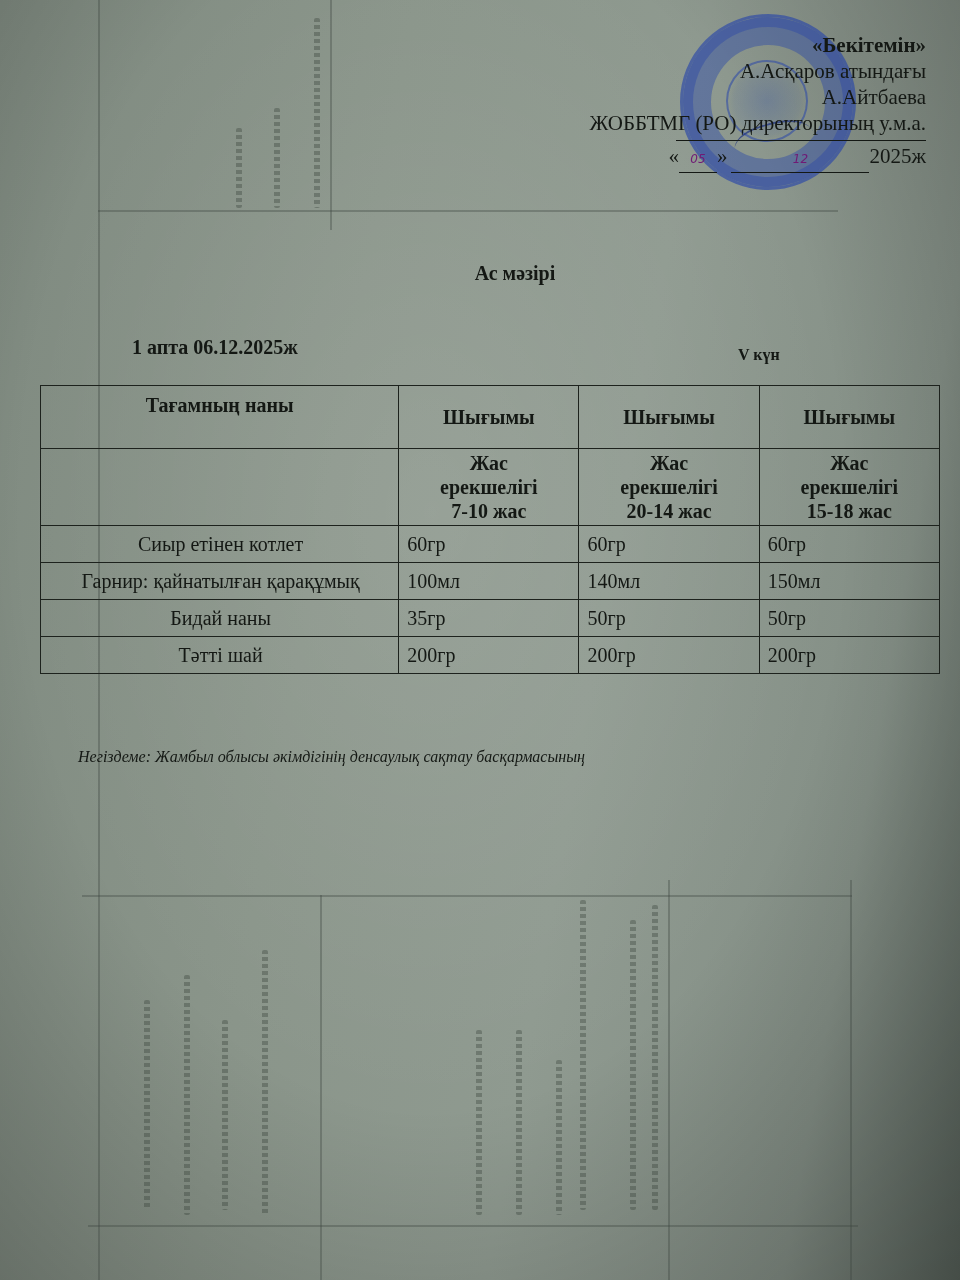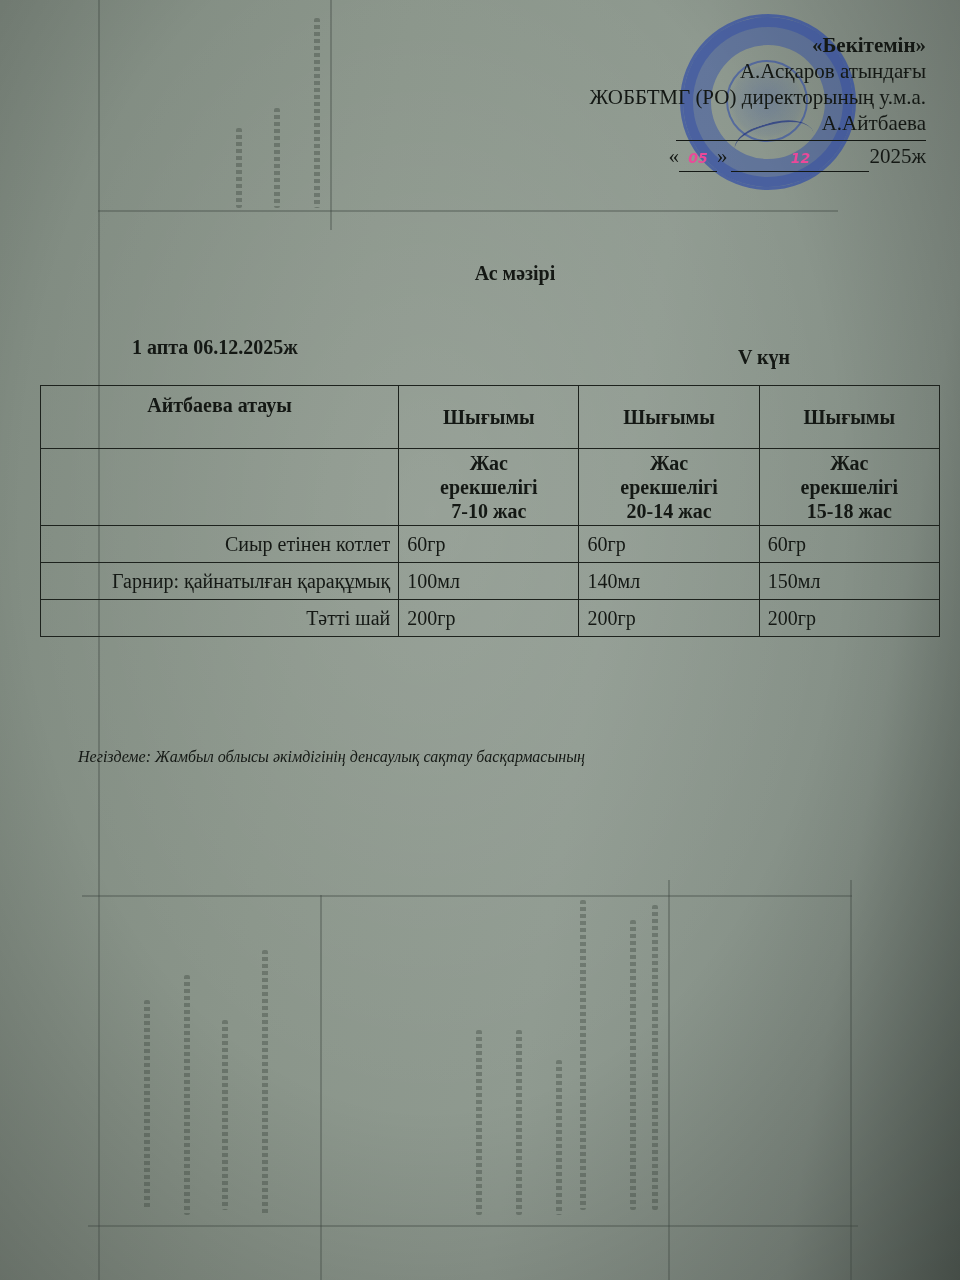--- a/index.html
+++ b/index.html
@@ -14,53 +14,53 @@
     background: radial-gradient(ellipse at 45% 40%, rgba(255,255,255,0.10) 0%, rgba(0,0,0,0) 55%, rgba(0,0,0,0.28) 100%);
   }
   .bleed-line { position:absolute; background:rgba(60,70,62,0.35); }
   .bleed-text { position:absolute; width:6px; background:repeating-linear-gradient(180deg, rgba(50,60,52,0.35) 0 4px, rgba(0,0,0,0) 4px 7px); border-radius:2px; }
 
   .approve { position:absolute; right:34px; top:32px; text-align:right; font-size:21px; line-height:26px; }
   .approve .title { font-weight:bold; }
   .approve .date-line { display:flex; justify-content:flex-end; align-items:baseline; gap:0; }
   .approve .uline { display:inline-block; border-bottom:1.5px solid #141814; }
   .approve .sig-line { display:block; margin-left:auto; width:250px; border-bottom:1.5px solid #141814; height:4px; margin-bottom:2px; }
-  .hand { font-family:"DejaVu Sans", sans-serif; font-style:italic; color:#ec4899; font-size:14px;font-weight:bold; }
+  .hand { font-family:"DejaVu Sans", sans-serif; font-style:italic; color:#701a75; font-size:12px; }
 
   .stamp {
     position:absolute; left:680px; top:14px; width:170px; height:170px; border-radius:50%;
     border:3px solid rgba(40,70,170,0.75);
     box-shadow: inset 0 0 0 8px rgba(0,0,0,0), inset 0 0 0 10px rgba(40,70,170,0.55), inset 0 0 0 26px rgba(0,0,0,0), inset 0 0 0 28px rgba(40,70,170,0.5);
     opacity:0.85;
   }
   .stamp-inner {
     position:absolute; left:726px; top:60px; width:78px; height:78px; border-radius:50%;
     border:2px solid rgba(40,70,170,0.55);
     background: radial-gradient(circle, rgba(40,70,170,0.25) 0%, rgba(40,70,170,0.08) 60%, rgba(0,0,0,0) 70%);
   }
   .signature {
     position:absolute; left:735px; top:122px; width:80px; height:40px;
     border-top:2px solid rgba(30,50,130,0.7); border-radius:40% 60% 20% 70%;
     transform:rotate(-18deg);
   }
 
   .doc-title { position:absolute; left:0; width:1030px; top:262px; text-align:center; font-weight:bold; font-size:20px; }
   .week { position:absolute; left:132px; top:336px; font-weight:bold; font-size:20px; }
-  .day { position:absolute; left:738px; top:346px; font-weight:bold; font-size:20px; }
+  .day { position:absolute; left:738px; top:346px; font-weight:bold; font-size:16px; }
 
   table.menu {
     position:absolute; left:40px; top:385px; width:900px;
     border-collapse:collapse; font-size:20px;
   }
   table.menu td { border:1.5px solid #1d221d; padding:0 8px; }
   .h1 td { height:54px; font-weight:bold; text-align:center; vertical-align:middle; }
   .h1 td:first-child { vertical-align:top; padding-top:8px; }
   .h2 td { height:76px; font-weight:bold; text-align:center; line-height:24px; vertical-align:middle; }
   .row td { height:36px; vertical-align:middle; }
-  .row td.name { text-align:right; padding-left:10px;margin-left:18px; }
+  .row td.name { text-align:center; padding-left:10px;margin-left:18px; }
   .row td.val { text-align:left; }
   .c0 { width:365px; } .c1 { width:170px; } .c2 { width:170px; } .c3 { width:170px; }
 
   .basis {
     position:absolute; left:78px; top:744px; width:800px;
     font-style:italic; font-size:16px; line-height:26px;
   }
 </style>
 </head>
 <body>
@@ -89,40 +89,40 @@
 <div class="bleed-text" style="left:630px;top:920px;height:290px;"></div>
 <div class="bleed-text" style="left:652px;top:905px;height:305px;"></div>
 
 <div class="stamp"></div>
 <div class="stamp-inner"></div>
 <div class="signature"></div>
 
 <div class="approve">
   <div class="title">«Бекітемін»</div>
   <div>А.Асқаров атындағы</div>
+  <div>А.Айтбаева</div>
   <div>ЖОББТМГ (РО) директорының у.м.а.</div>
-  <div>А.Айтбаева</div>
   <span class="sig-line"></span>
   <div class="date-line">
     <span>«</span>
     <span class="uline hand" style="width:38px;text-align:center;">05</span>
     <span>»</span>
     <span class="uline hand" style="width:138px;text-align:center;margin-left:4px;">12</span>
     <span>2025ж</span>
   </div>
 </div>
 
 <div class="doc-title">Ас мәзірі</div>
 <div class="week">1 апта  06.12.2025ж</div>
 <div class="day">V күн</div>
 
 <table class="menu">
   <tbody>
       <tr class="h1">
-    <td class="c0">Айтбаева атауы</td>
+    <td class="c0">Тағамның наны</td>
     <td class="c1">Шығымы</td>
     <td class="c2">Шығымы</td>
     <td class="c3">Шығымы</td>
   </tr>
   <tr class="h2">
     <td></td>
     <td>
       <div>Жас</div>
       <div>ерекшелігі</div>
       <div>7-10 жас</div>
@@ -144,20 +144,26 @@
     <td class="val">60гр</td>
     <td class="val">60гр</td>
   </tr>
   <tr class="row">
     <td class="name">Гарнир: қайнатылған қарақұмық</td>
     <td class="val">100мл</td>
     <td class="val">140мл</td>
     <td class="val">150мл</td>
   </tr>
   <tr class="row">
+    <td class="name">Бидай наны</td>
+    <td class="val">35гр</td>
+    <td class="val">50гр</td>
+    <td class="val">50гр</td>
+  </tr>
+  <tr class="row">
     <td class="name">Тәтті шай</td>
     <td class="val">200гр</td>
     <td class="val">200гр</td>
     <td class="val">200гр</td>
   </tr>
 </tbody>
   </table>
 
 <div class="basis">
   <div>Негіздеме: Жамбыл облысы әкімдігінің денсаулық сақтау басқармасының</div>

